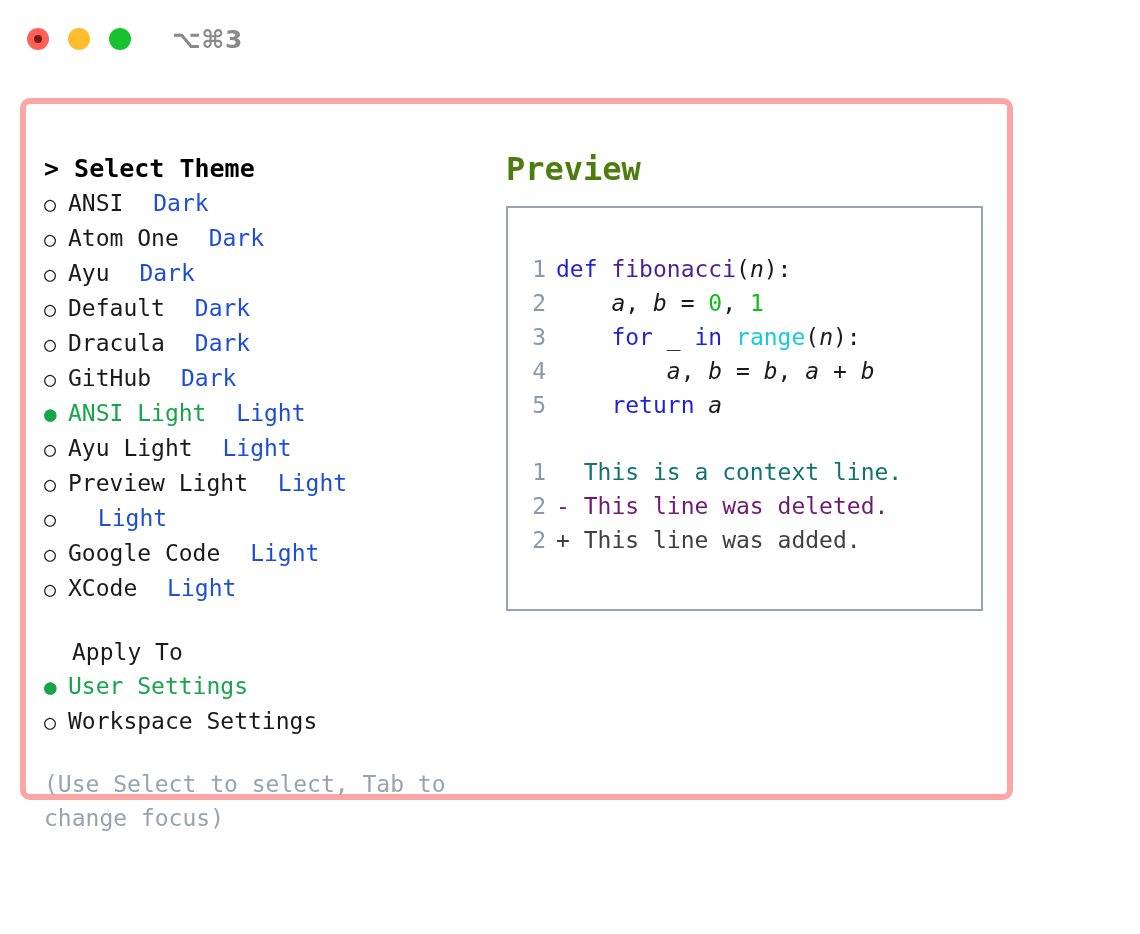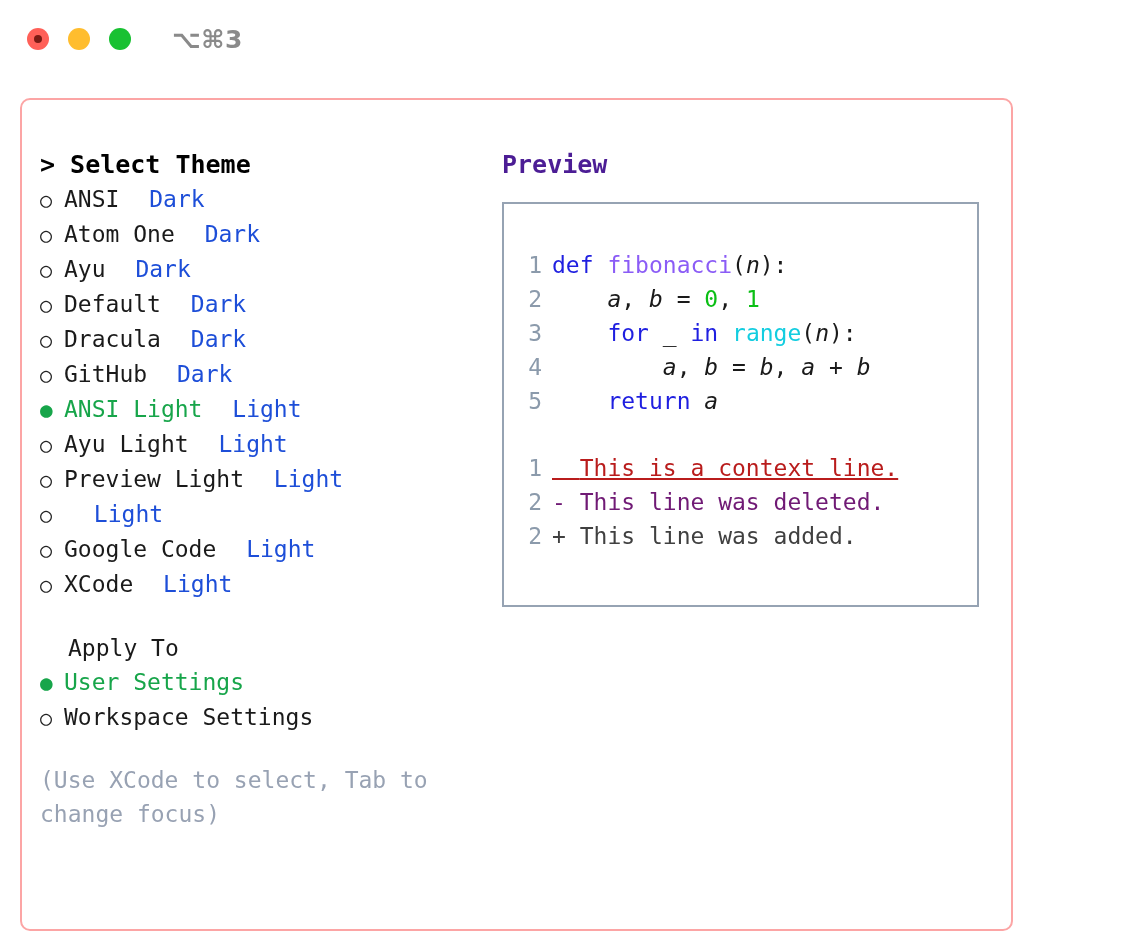--- a/index.html
+++ b/index.html
@@ -67,22 +67,22 @@
     letter-spacing: 0.5px;
     white-space: pre;
   }
 
   
   .panel {
     position: absolute;
     left: 20px;
     top: 98px;
     width: 993px;
-    height: 833px;
-    border: 2px solid #fca5a5;
+    height: 702px;
+    border: 6px solid #fca5a5;
     border-radius: 10px;
     box-sizing: border-box;
     background: #ffffff;
   }
 
   .panel-inner {
     position: absolute;
     left: 0; top: 0;
     width: 100%; height: 100%;
     display: flex;
@@ -155,23 +155,23 @@
   .hint {
     margin-top: 28px;
     font-size: 23px;
     color: #98a2b3;
     line-height: 34px;
     width: 420px;
   }
 
   
   .preview-title {
-    font-size: 25px;
+    font-size: 32px;
     font-weight: 700;
-    color: #4c1d95;
+    color: #4d7c0f;
     line-height: 34px;
     margin-bottom: 20px;
     white-space: pre;
   }
   .preview-box {
     width: 477px;
     height: 405px;
     border: 2px solid #96a3b3;
     box-sizing: border-box;
     background: #ffffff;
@@ -189,28 +189,28 @@
     text-align: right;
     color: #8b9aab;
     flex: 0 0 38px;
     padding-right: 0;
   }
   .code-text {
     padding-left: 10px;
     color: #1a1a1a;
   }
   .kw   { color: #1f1fe0; }
-  .fn   { color: #8b5cf6; }
+  .fn   { color: #4c1d95; }
   .bi   { color: #13cde0; }
   .num  { color: #0bbf15; }
   .var  { font-style: italic; color: #1a1a1a; }
 
   .gap { height: 33px; }
 
-  .diff-ctx { color: #b91c1c; text-decoration: underline; }
+  .diff-ctx { color: #0f766e; }
   .diff-del { color: #701a75; }
   .diff-add { color: #404040; }
 </style>
 </head>
 <body>
 
 <div class="app-window">
 
   <div class="titlebar">
     <div class="traffic-lights">
@@ -244,21 +244,21 @@
           </div>
 
         <div class="apply-block">
           <div class="apply-title">Apply To</div>
           <div class="list" id="apply-list">
               <div class="row selected"><span class="bullet sel">●</span><span class="row-name">User Settings</span></div>
               <div class="row"><span class="bullet">○</span><span class="row-name">Workspace Settings</span></div>
             </div>
         </div>
 
-        <div class="hint">(Use XCode to select, Tab to change focus)</div>
+        <div class="hint">(Use Select to select, Tab to change focus)</div>
       </div>
 
       <div class="right-col">
         <div class="preview-title">Preview</div>
 
         <div class="preview-box">
           <div id="code-block">
               <div class="code-line"><span class="ln">1</span><span class="code-text"><span class="kw">def</span><span> </span><span class="fn">fibonacci</span><span>(</span><span class="var">n</span><span>):</span></span></div>
               <div class="code-line"><span class="ln">2</span><span class="code-text"><span>    </span><span class="var">a</span><span>, </span><span class="var">b</span><span> = </span><span class="num">0</span><span>, </span><span class="num">1</span></span></div>
               <div class="code-line"><span class="ln">3</span><span class="code-text"><span>    </span><span class="kw">for</span><span> _ </span><span class="kw">in</span><span> </span><span class="bi">range</span><span>(</span><span class="var">n</span><span>):</span></span></div>

